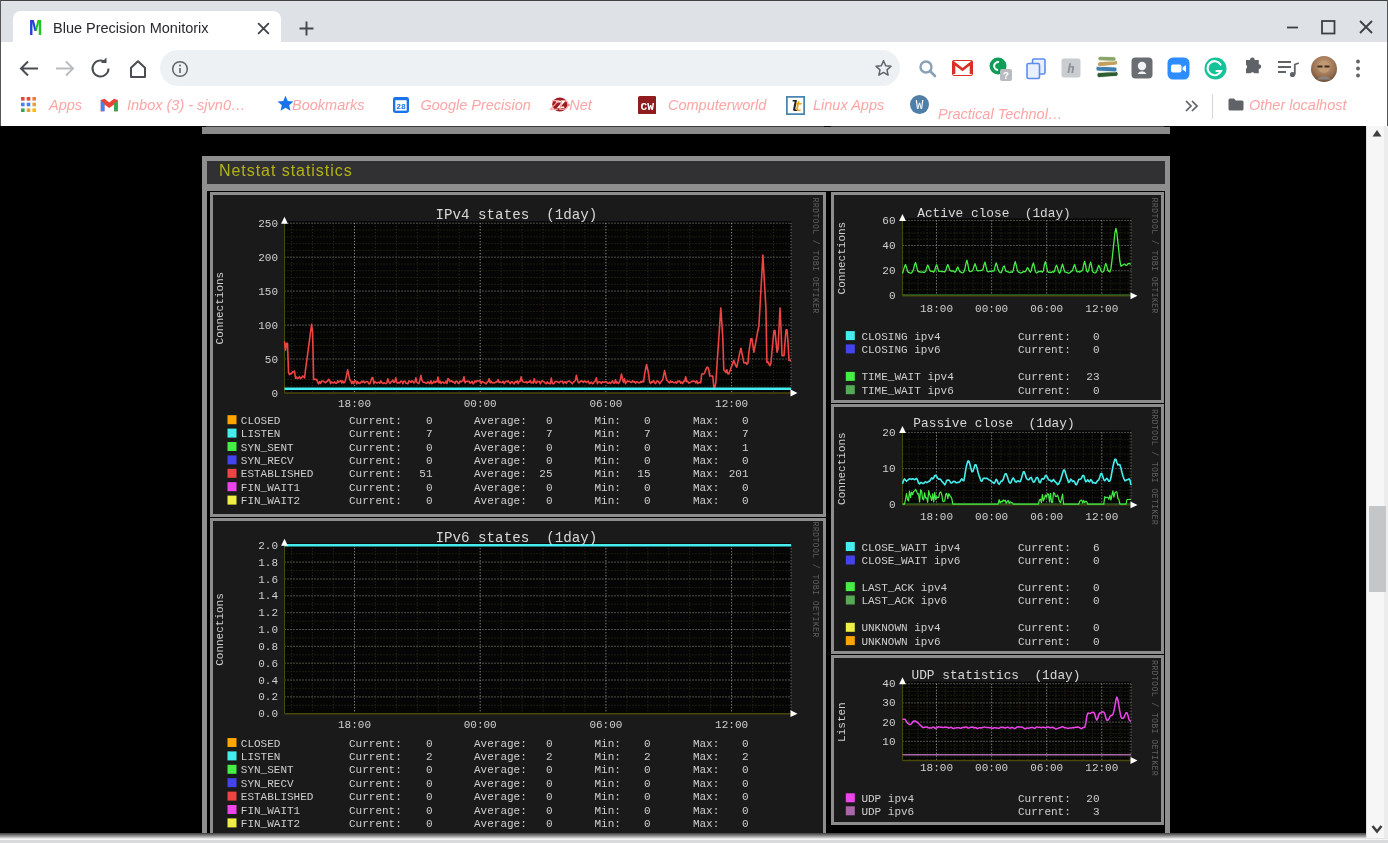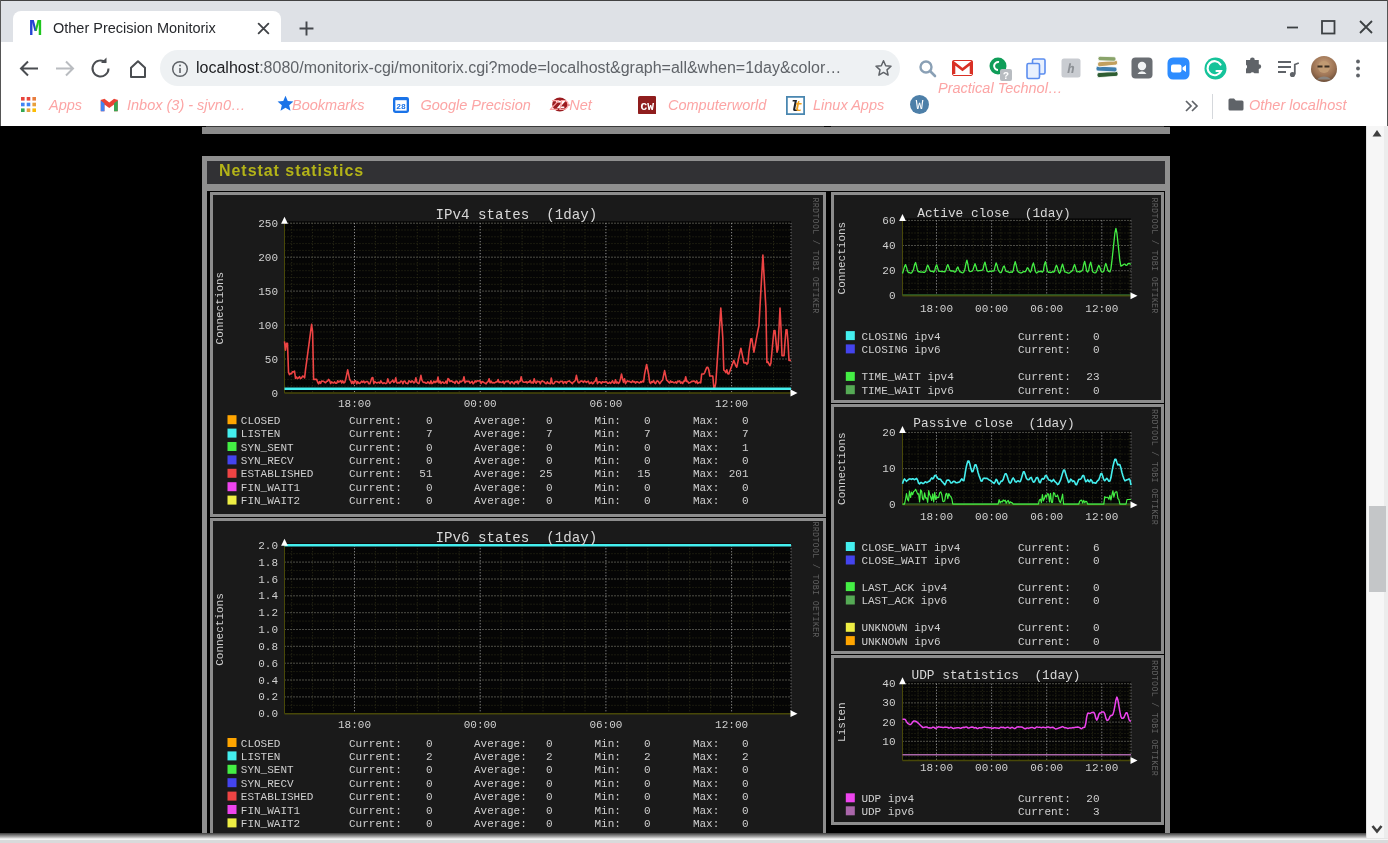--- a/index.html
+++ b/index.html
@@ -17,21 +17,21 @@
 <div class="abs" style="left:12.7px;top:10.6px;width:268px;height:32px;background:#fff;border-radius:8px 8px 0 0"></div>
 <svg class="abs" style="left:26px;top:17px" width="19" height="19" viewBox="0 0 19 19">
   <defs>
         <linearGradient id="mgrad" x1="0" y1="0" x2="1" y2="0">
     <stop offset="0.45" stop-color="#2443d4"></stop>
           <stop offset="0.58" stop-color="#1ec61e"></stop>
   </linearGradient>
       </defs>
   <text x="9.5" y="17.5" font-size="22" font-weight="bold" text-anchor="middle" fill="url(#mgrad)" font-family="Liberation Sans, sans-serif">M</text>
 </svg>
-<div class="abs" style="left:53px;top:20px;font-size:14.5px;color:#27292d">Other Precision Monitorix</div>
+<div class="abs" style="left:53px;top:20px;font-size:14.5px;color:#27292d">Blue Precision Monitorix</div>
 <svg class="abs" style="left:257px;top:22px" width="13" height="13" viewBox="0 0 12 12">
   <path d="M1.5 1.5 L10.5 10.5 M10.5 1.5 L1.5 10.5" stroke="#404347" stroke-width="1.7" stroke-linecap="round"></path>
 </svg>
 <svg class="abs" style="left:299px;top:21px" width="15" height="15" viewBox="0 0 14 14">
   <path d="M7 0.5 V13.5 M0.5 7 H13.5" stroke="#45484d" stroke-width="1.8"></path>
 </svg>
 
 <svg class="abs" style="left:1276px;top:14px" width="104" height="26" viewBox="0 0 104 26">
   <path d="M11 13.5 H22" stroke="#3c4043" stroke-width="1.8"></path>
   <rect x="46" y="7" width="12.5" height="12.5" fill="none" stroke="#3c4043" stroke-width="1.8"></rect>
@@ -51,21 +51,20 @@
 <svg class="abs" style="left:128px;top:58px" width="20" height="21" viewBox="0 0 20 21">
   <path d="M3 19 V9.8 L10 3.2 L17 9.8 V19 Z" fill="none" stroke="#4a4d51" stroke-width="2" stroke-linejoin="round"></path>
 </svg>
 
 <div class="abs" style="left:160px;top:50px;width:740px;height:36px;background:#eef1f3;border-radius:18px"></div>
 <svg class="abs" style="left:171px;top:59.5px" width="18" height="18" viewBox="0 0 18 18">
   <circle cx="9" cy="9" r="7.3" fill="none" stroke="#5f6368" stroke-width="1.5"></circle>
   <path d="M9 8 V13" stroke="#5f6368" stroke-width="1.6"></path>
       <circle cx="9" cy="5.4" r="1" fill="#5f6368"></circle>
 </svg>
-<div class="abs" style="left:196px;top:58.5px;font-size:16px;color:#202124;white-space:nowrap">localhost<span style="color:#5f6368">:8080/monitorix-cgi/monitorix.cgi?mode=localhost&amp;graph=all&amp;when=1day&amp;color…</span></div>
 <svg class="abs" style="left:874px;top:59px" width="19" height="19" viewBox="0 0 19 19">
   <path d="M9.5 1.8 l2.2 4.9 5.3 0.55 -4 3.6 1.1 5.25 -4.6 -2.7 -4.6 2.7 1.1 -5.25 -4 -3.6 5.3 -0.55 z" fill="none" stroke="#5f6368" stroke-width="1.5" stroke-linejoin="round"></path>
 </svg>
 
 <svg class="abs" style="left:917px;top:58px" width="21" height="21" viewBox="0 0 21 21">
   <circle cx="9" cy="9" r="5.5" fill="none" stroke="#8aa0b5" stroke-width="2.4"></circle>
   <path d="M13.5 13.5 L18 18" stroke="#8aa0b5" stroke-width="2.6" stroke-linecap="round"></path>
 </svg>
 <svg class="abs" style="left:952px;top:60px" width="21" height="16" viewBox="0 0 21 16">
   <rect x="0.5" y="0.5" width="20" height="15" rx="1.5" fill="#fff" stroke="#d93025"></rect>
@@ -177,39 +176,39 @@
 <svg class="abs" style="left:786px;top:95.5px" width="19" height="19" viewBox="0 0 15 15">
   <rect x="0.7" y="0.7" width="13.6" height="13.6" fill="#fff" stroke="#4a87b0" stroke-width="1.4"></rect>
   <text x="3" y="11.8" font-size="12" fill="#20242c" font-weight="bold" font-style="italic" font-family="Liberation Sans,sans-serif">l</text>
   <text x="6.5" y="11.8" font-size="11" fill="#f0a020" font-weight="bold" font-style="italic" font-family="Liberation Sans,sans-serif">t</text>
 </svg>
 <div class="bktxt" style="left:813px;top:97.5px">Linux Apps</div>
 <svg class="abs" style="left:910px;top:95px" width="19" height="19" viewBox="0 0 15 15">
   <circle cx="7.5" cy="7.5" r="7.5" fill="#4d7fa8"></circle>
   <text x="7.5" y="11.2" font-size="10" text-anchor="middle" fill="#fff" font-family="Liberation Serif,serif">W</text>
 </svg>
-<div class="bktxt" style="left:938px;top:81px">Practical Technol…</div>
+<div class="bktxt" style="left:938px;top:107px">Practical Technol…</div>
 <svg class="abs" style="left:1184px;top:100px" width="16" height="12" viewBox="0 0 16 12">
   <path d="M2 1 L7 6 L2 11 M8 1 L13 6 L8 11" stroke="#5f6368" stroke-width="1.7" fill="none"></path>
 </svg>
 <div class="abs" style="left:1212px;top:94px;width:1px;height:25px;background:#d5d8dc"></div>
 <svg class="abs" style="left:1228px;top:98px" width="16" height="13" viewBox="0 0 16 13">
   <path d="M0.5 2 a1.5 1.5 0 0 1 1.5 -1.5 h4 l1.8 2 h6.2 a1.5 1.5 0 0 1 1.5 1.5 v7 a1.5 1.5 0 0 1 -1.5 1.5 h-12 a1.5 1.5 0 0 1 -1.5 -1.5 z" fill="#5f6368"></path>
 </svg>
 <div class="bktxt" style="left:1249px;top:97.5px">Other localhost</div>
 
 <div class="abs" style="left:0;top:126.3px;width:1388px;height:716.7px;background:#000"></div>
 
 <div class="abs" style="left:206px;top:126.3px;width:617.5px;height:1px;background:#3a3a3a"></div>
 <div class="abs" style="left:830.5px;top:126.3px;width:333px;height:1px;background:#3a3a3a"></div>
 <div class="abs" style="left:202px;top:127.3px;width:968px;height:7px;background:#8b8b8b"></div>
 
 <div class="abs" style="left:202px;top:155.5px;width:968px;height:700px;background:#8f8f8f"></div>
 <div class="abs" style="left:207px;top:160.5px;width:958px;height:23px;background:#313134"></div>
-<div class="abs" style="left:219px;top:161px;font-size:16px;letter-spacing:0.95px;line-height:1.25;font-weight:bold;color:#b3b318">Netstat statistics</div>
+<div class="abs" style="left:219px;top:161px;font-size:16px;letter-spacing:0.95px;line-height:1.25;font-weight:normal;color:#b3b318">Netstat statistics</div>
 <div class="abs" style="left:207px;top:190.5px;width:958px;height:660px;background:#030303"></div>
 
 <div class="abs" style="left:209.5px;top:191.5px;width:616px;height:325px;background:#1a1a1a;border:3px solid #8d8d8d"></div>
 <div class="abs" style="left:209.5px;top:517.5px;width:616px;height:326px;background:#1a1a1a;border:3px solid #8d8d8d"></div>
 <div class="abs" style="left:831px;top:191.5px;width:333px;height:211px;background:#1a1a1a;border:3px solid #8d8d8d"></div>
 <div class="abs" style="left:831px;top:404px;width:333px;height:249.5px;background:#1a1a1a;border:3px solid #8d8d8d"></div>
 <div class="abs" style="left:831px;top:655px;width:333px;height:170px;background:#1a1a1a;border:3px solid #8d8d8d"></div>
 <svg style="position:absolute;left:209.5px;top:191.5px" width="616" height="325" viewBox="209.5 191.5 616 325" font-family="Liberation Mono, monospace">
       <rect x="284.0" y="220.7" width="506.5" height="171.8" fill="#050505"></rect>
       <line x1="284.0" y1="385.7" x2="790.5" y2="385.7" stroke="#30301a" stroke-width="1" stroke-dasharray="1 2"></line>

